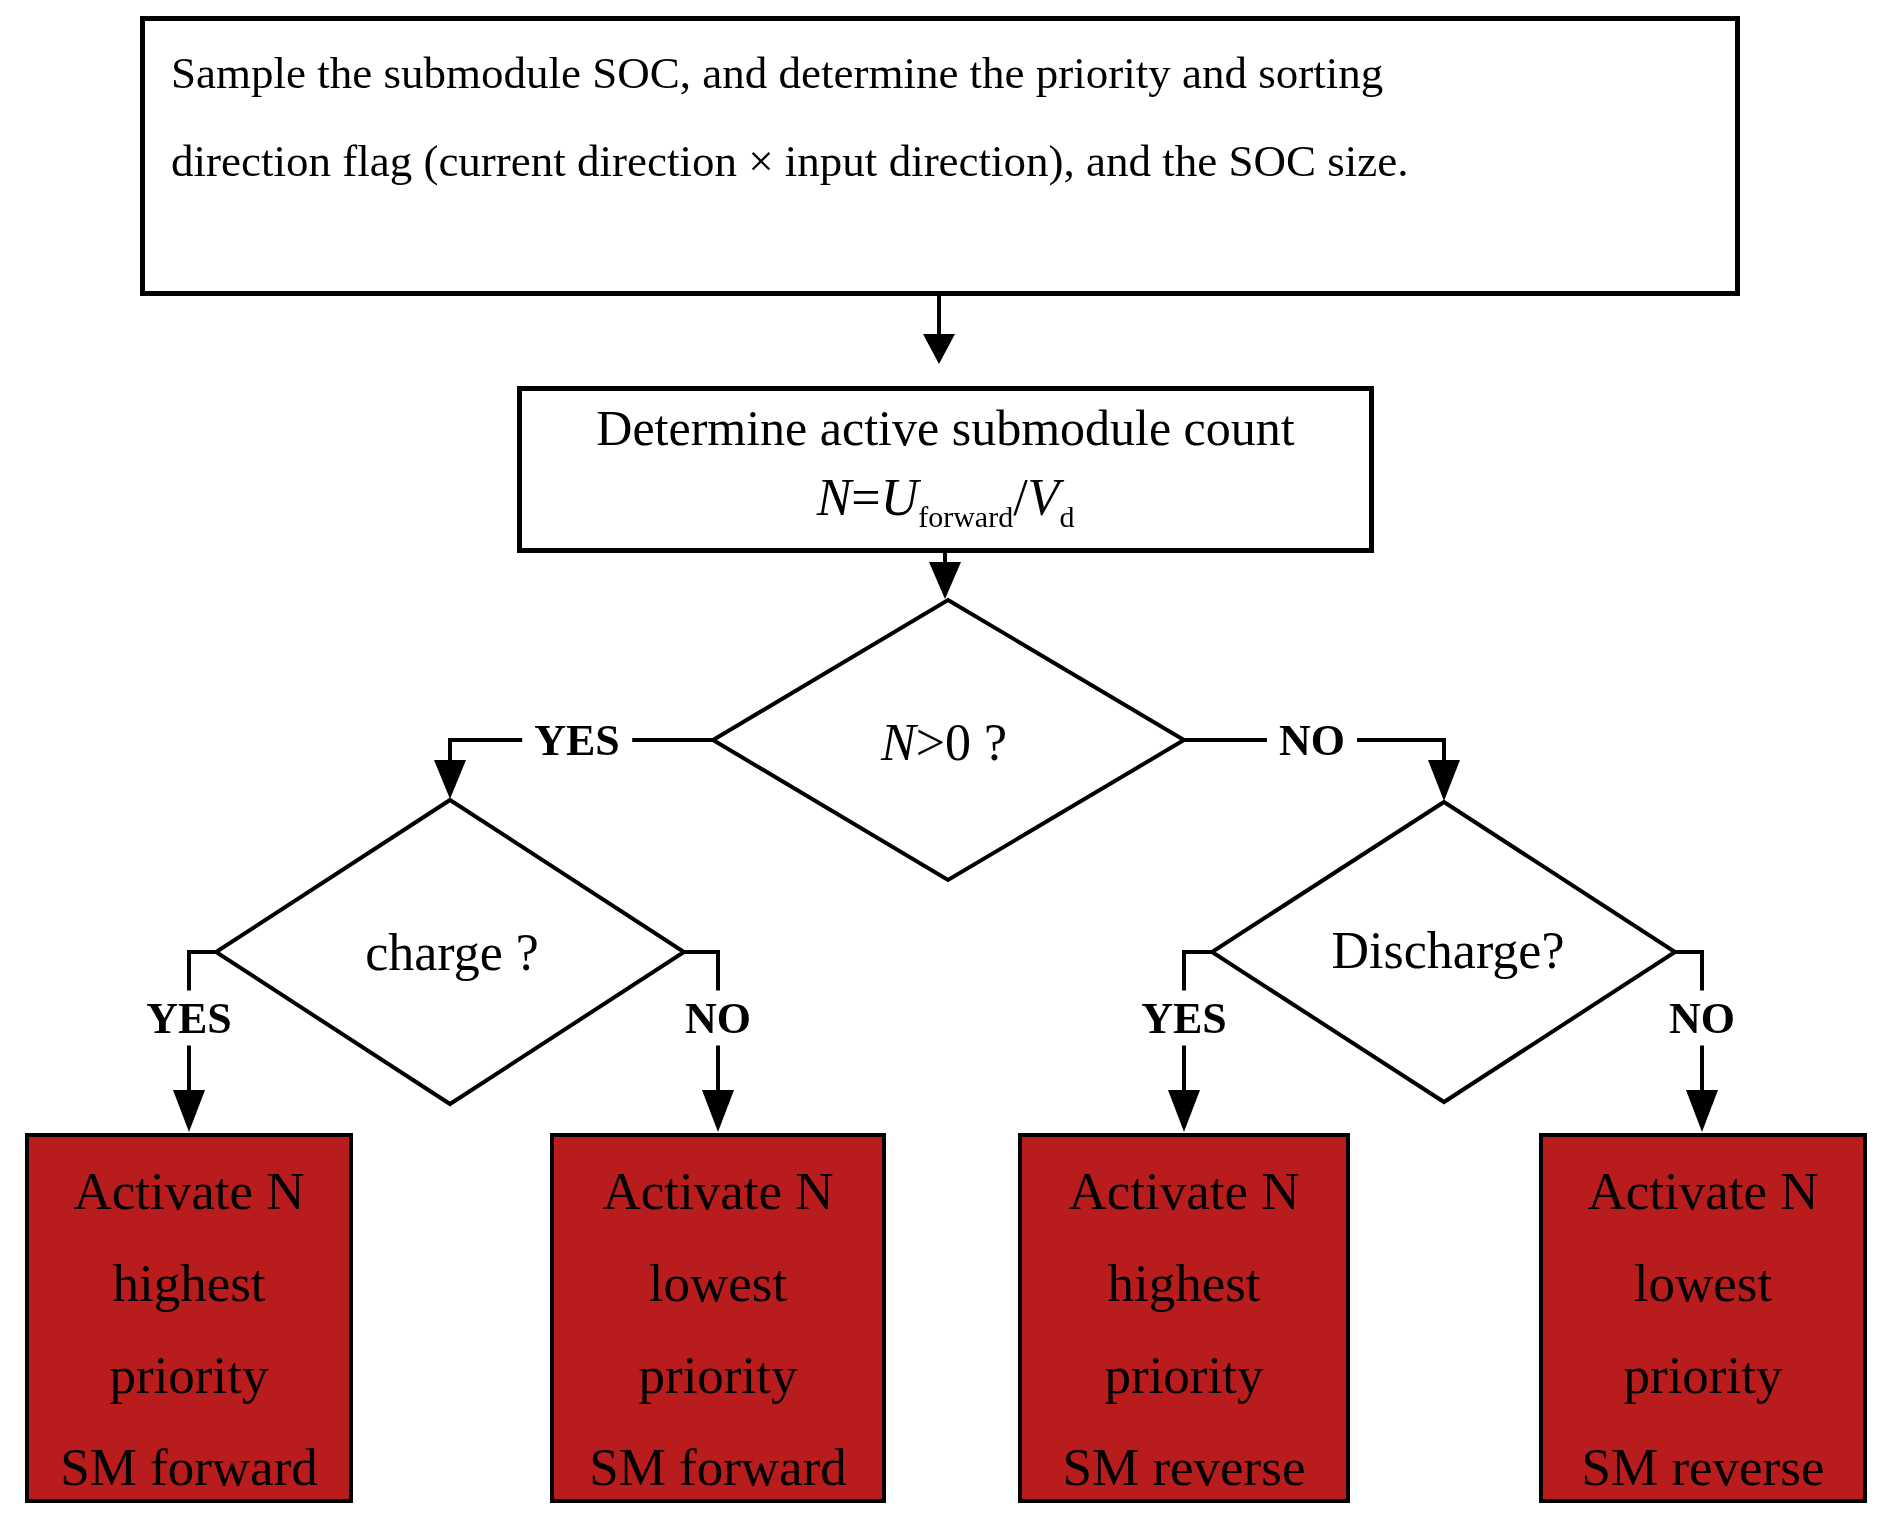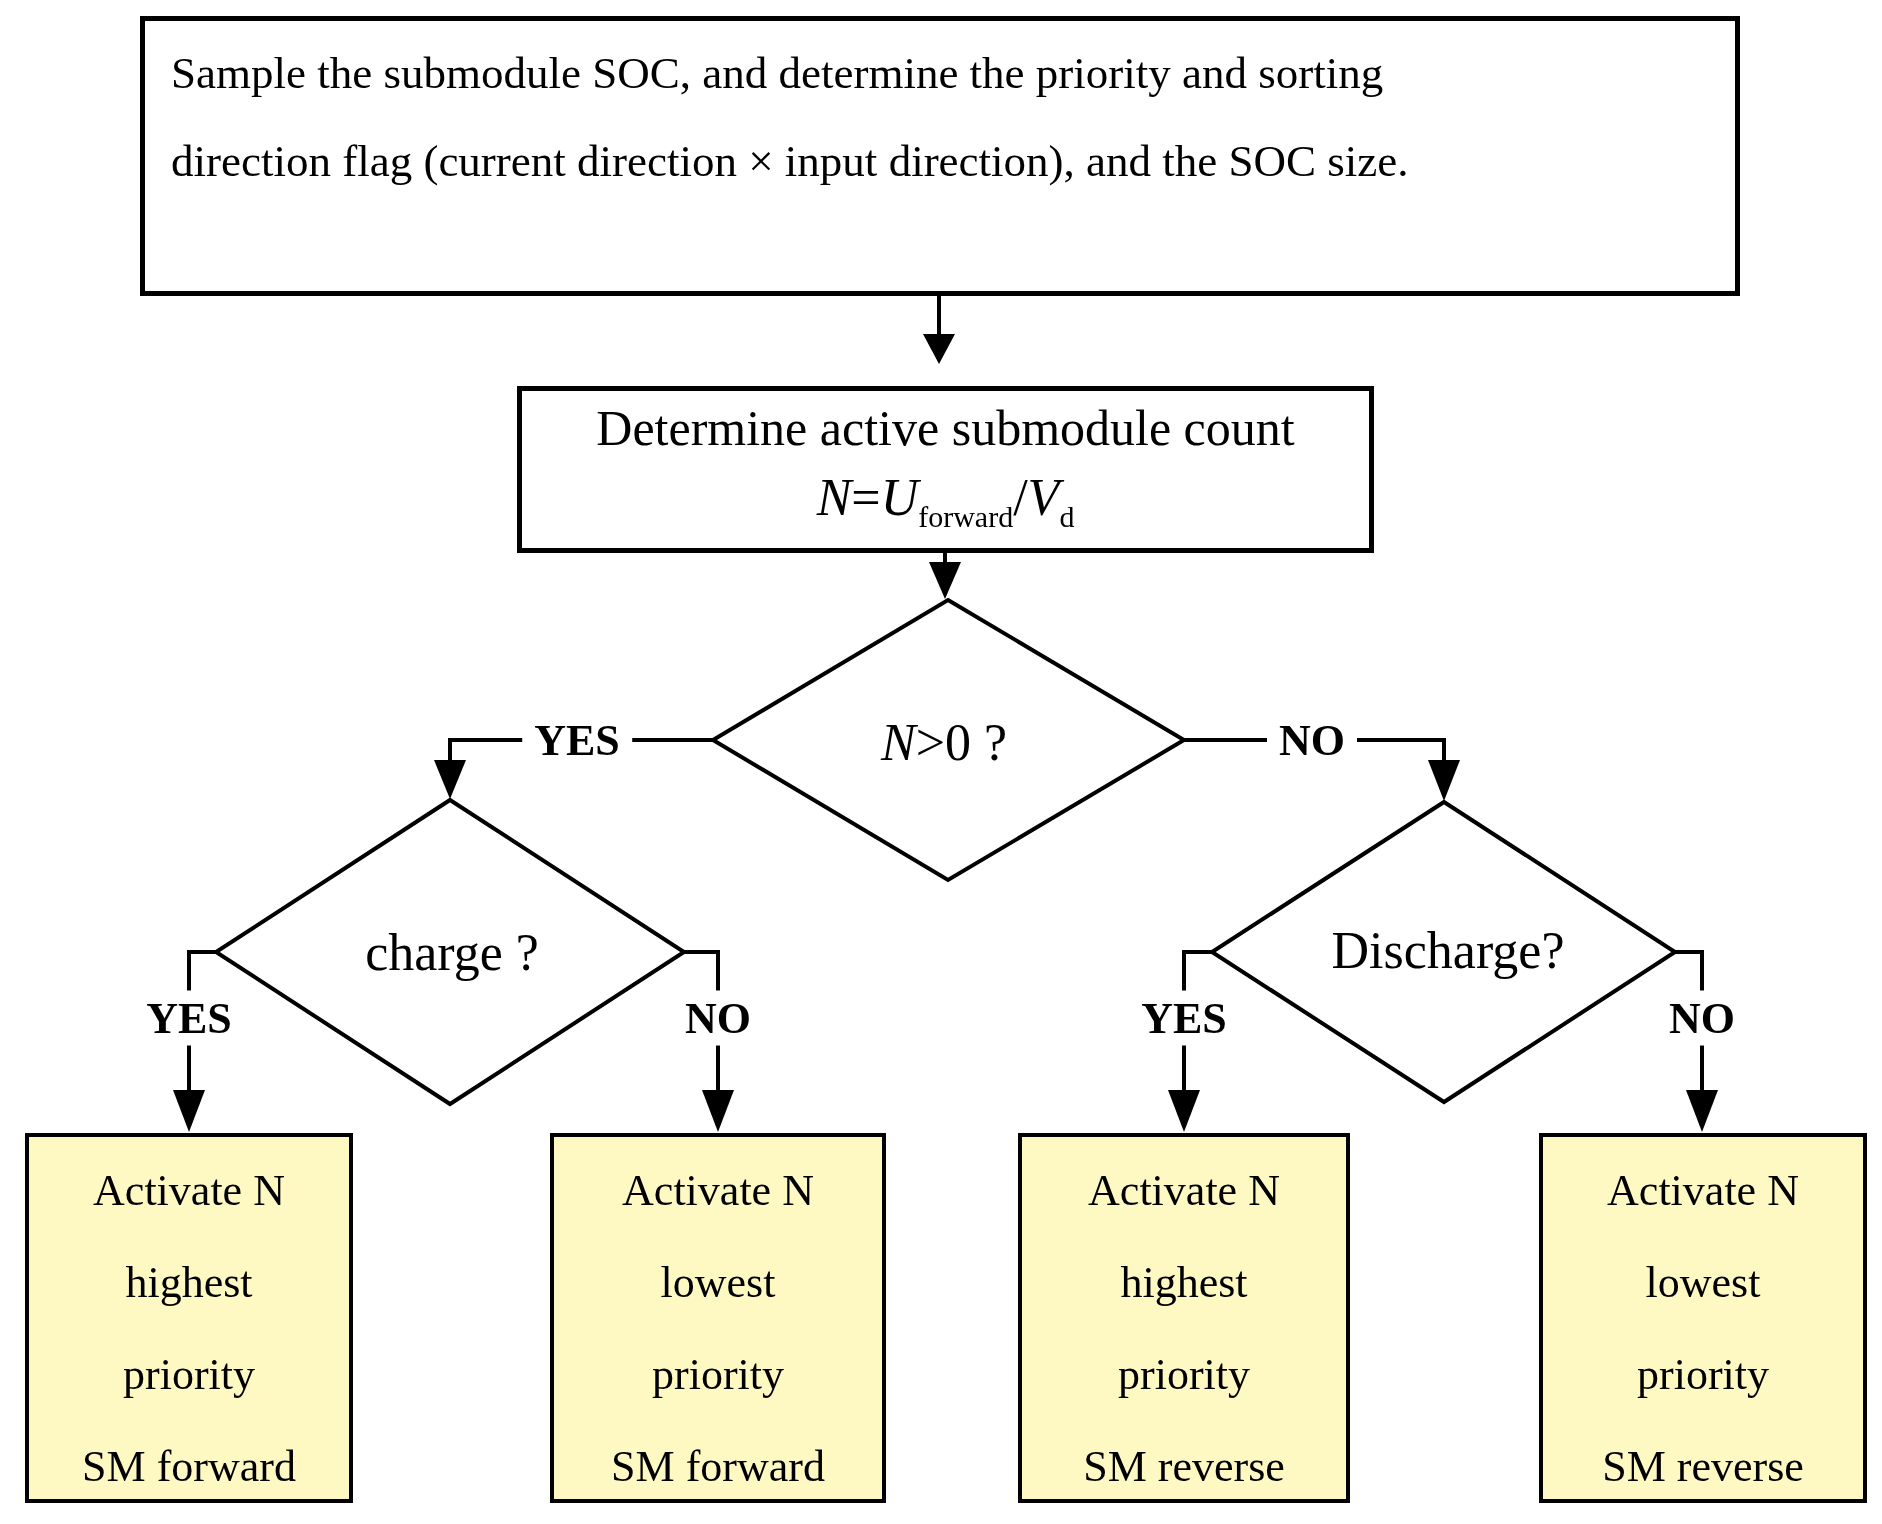--- a/index.html
+++ b/index.html
@@ -21,23 +21,23 @@
   .count-box {
     left:517px; top:363px; width:857px; height:167px;
     text-align:center;
     margin-top:23px;
   }
   .count-title { margin-top:6px; font-size:50px; line-height:62px; }
   .formula { font-size:52px; line-height:78px; }
   .formula sub { font-size:30px; vertical-align:-12px; font-style:normal; letter-spacing:0; }
   .it { font-style:italic; }
   .action-box {
-    position:absolute; box-sizing:border-box; background:#fef9c3;
+    position:absolute; box-sizing:border-box; background:#b91c1c;
     border:4px solid #000; top:1133px; height:370px;
-    text-align:center; font-size:44px; padding-top:8px;
+    text-align:center; font-size:53px; padding-top:8px;
   }
   .action-box .aline { line-height:92px; white-space:nowrap; }
   .diamond-label {
     position:absolute; transform:translate(-50%,-50%);
     font-size:52px; white-space:nowrap; text-align:center;
   }
   .branch-label {
     position:absolute; transform:translate(-50%,-50%);
     font-size:44px; white-space:nowrap; background:#fff; padding:2px 12px;font-weight:bold;
   }

